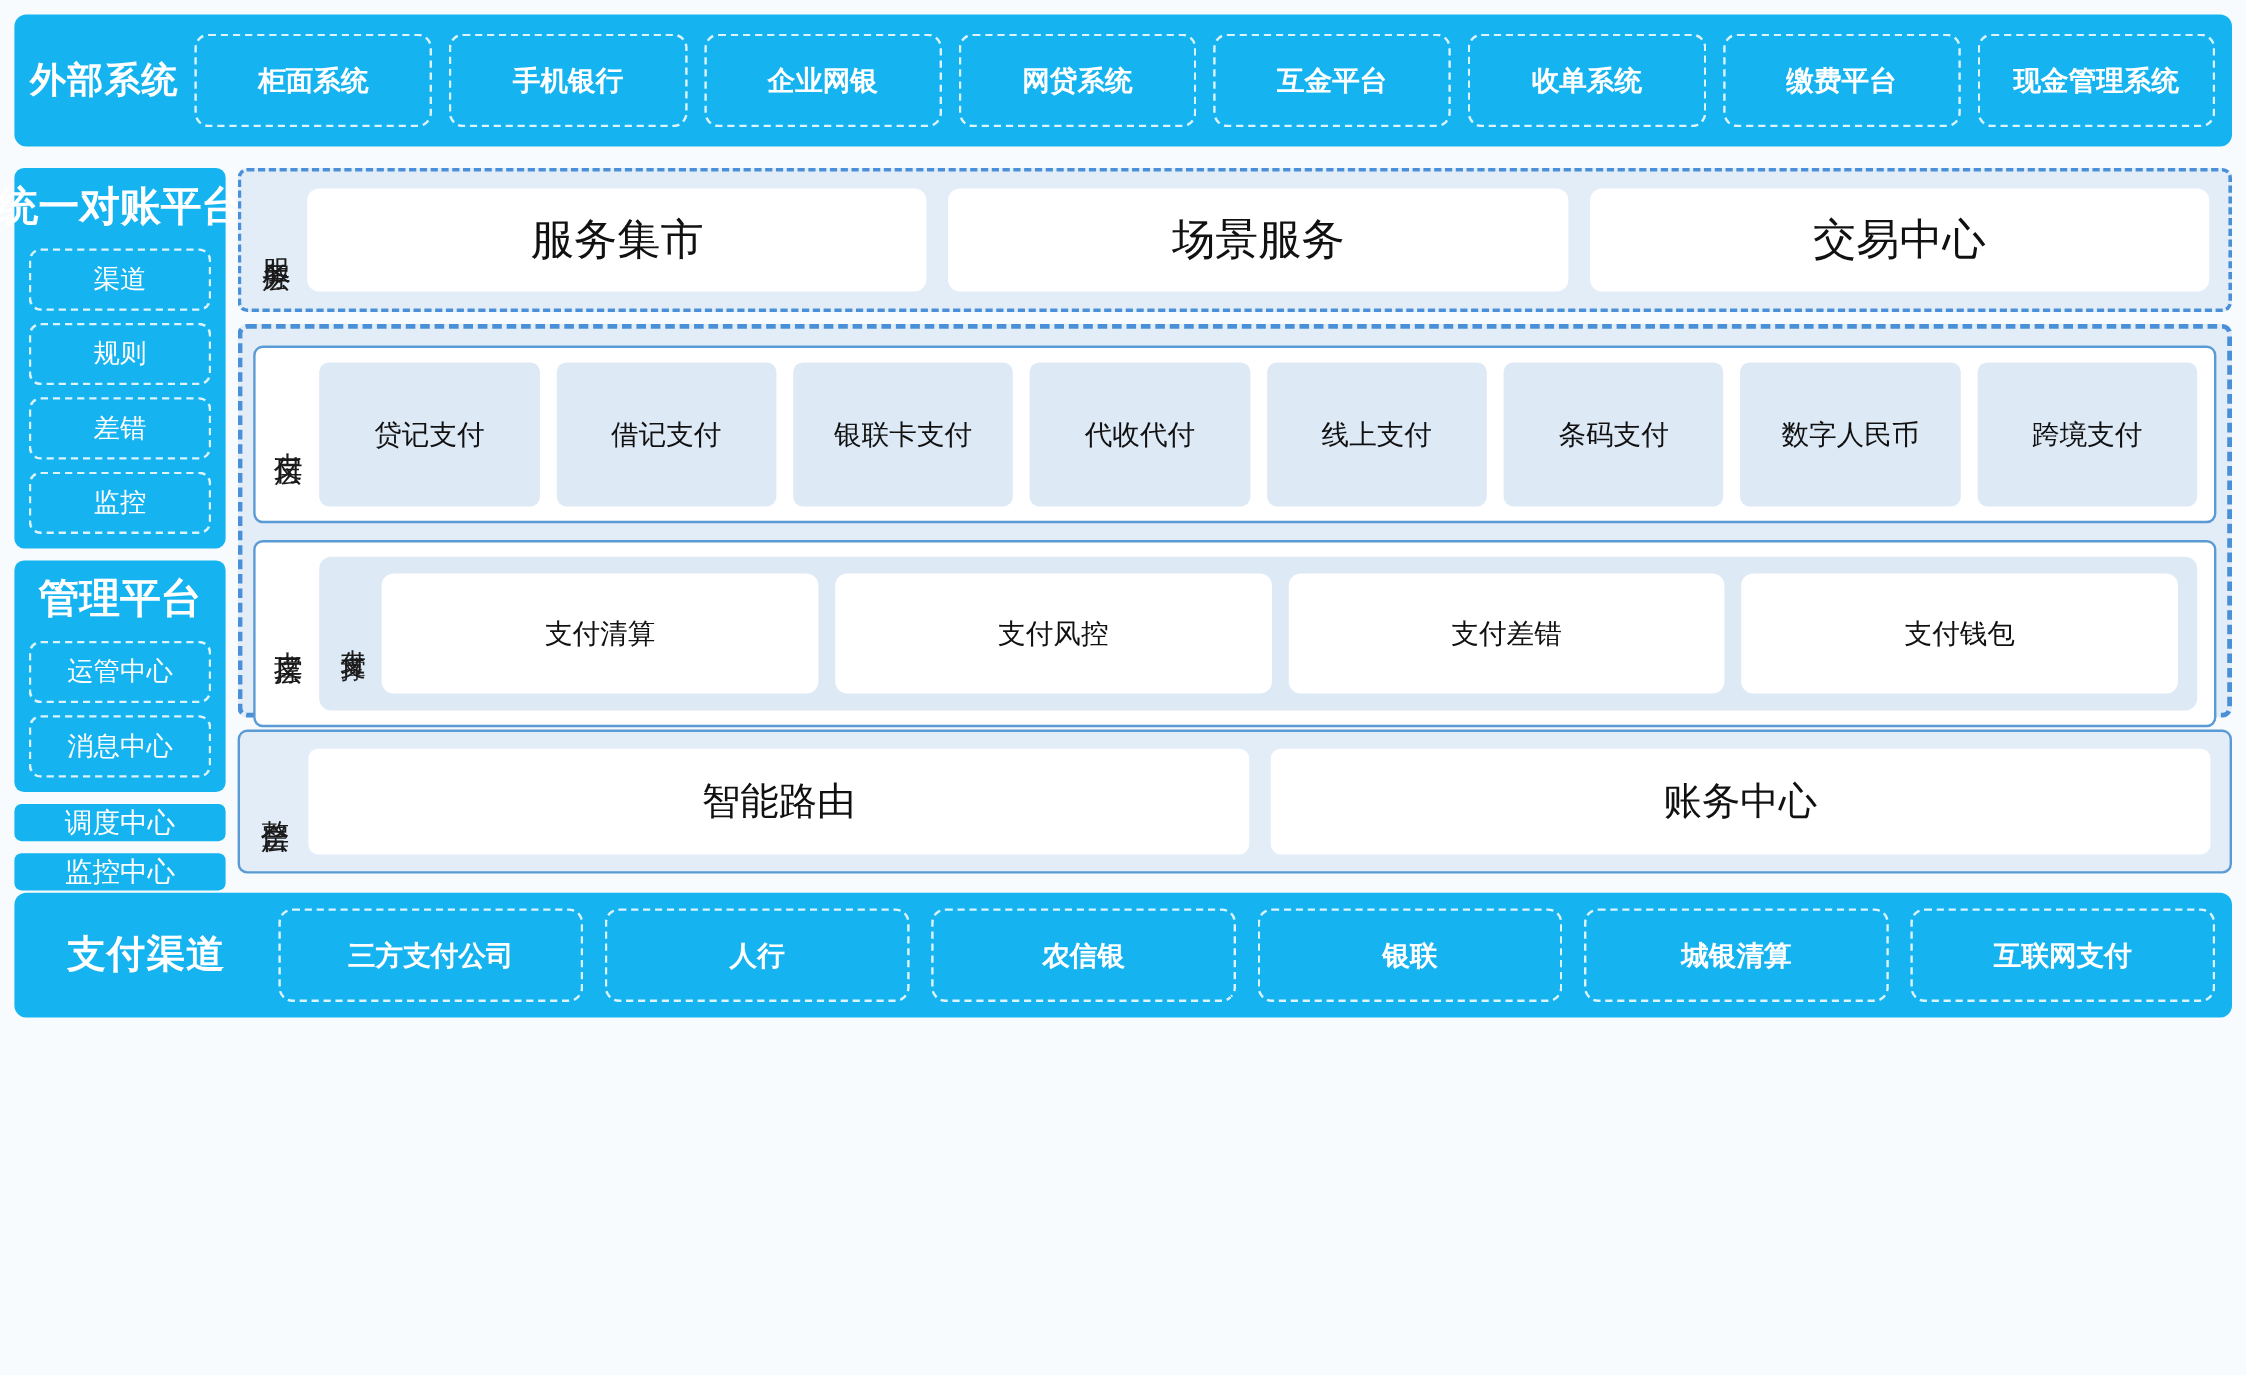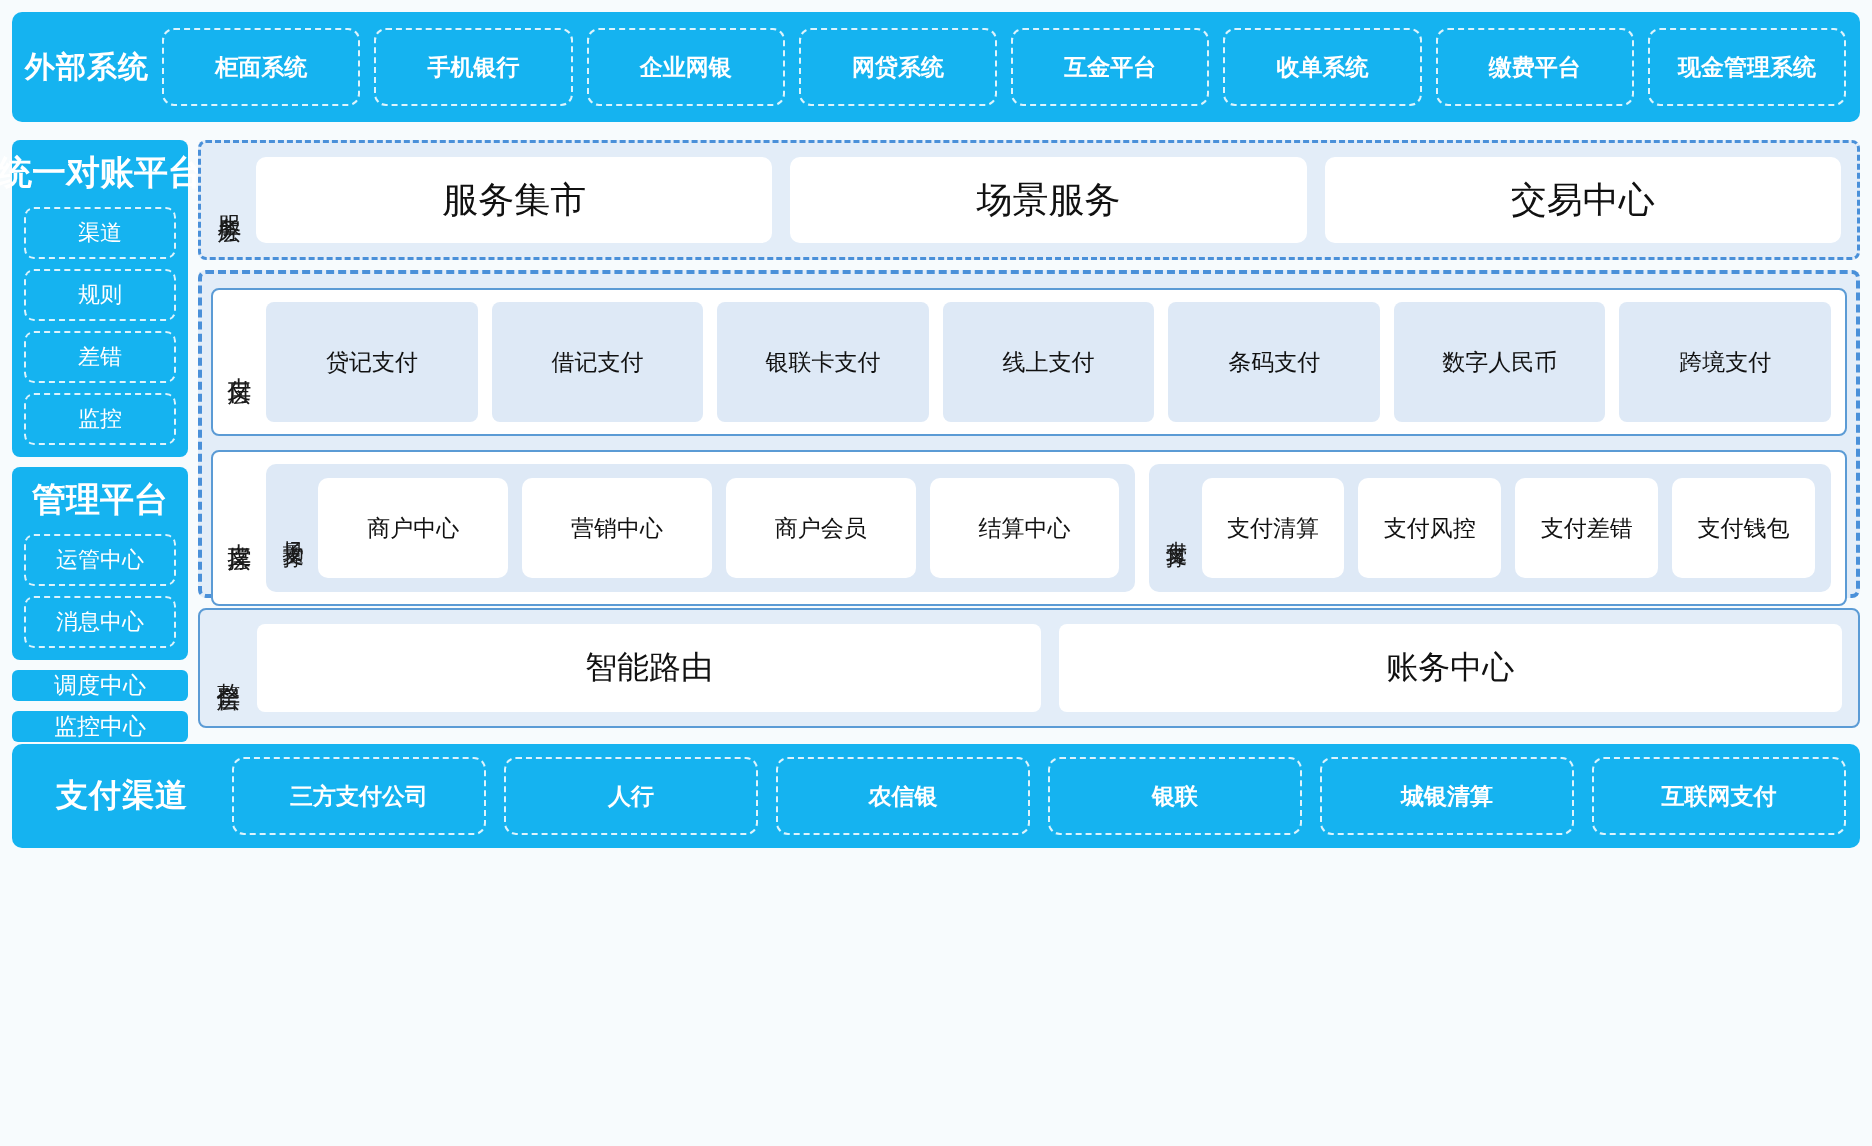--- a/index.html
+++ b/index.html
@@ -176,40 +176,32 @@
       </div>
 
       <div class="pay-outer">
 
         <div class="whitebox">
           <div class="vlabel">支付层</div>
           <div class="pay-items">
             <div class="pay-item">贷记支付</div>
             <div class="pay-item">借记支付</div>
             <div class="pay-item">银联卡支付</div>
+            <div class="pay-item">代收代付</div>
             <div class="pay-item">线上支付</div>
             <div class="pay-item">条码支付</div>
             <div class="pay-item">数字人民币</div>
             <div class="pay-item">跨境支付</div>
           </div>
         </div>
 
         <div class="whitebox">
           <div class="vlabel">支撑层</div>
           <div class="sup-row">
 
-            <div class="sup-block scene">
-              <div class="vlabel small">场景支撑</div>
-              <div class="sup-cards">
-                <div class="sup-card">商户中心</div>
-                <div class="sup-card">营销中心</div>
-                <div class="sup-card">商户会员</div>
-                <div class="sup-card">结算中心</div>
-              </div>
-            </div>
 
             <div class="sup-block paysup">
               <div class="vlabel small">支付支撑</div>
               <div class="sup-cards">
                 <div class="sup-card">支付清算</div>
                 <div class="sup-card">支付风控</div>
                 <div class="sup-card">支付差错</div>
                 <div class="sup-card">支付钱包</div>
               </div>
             </div>

